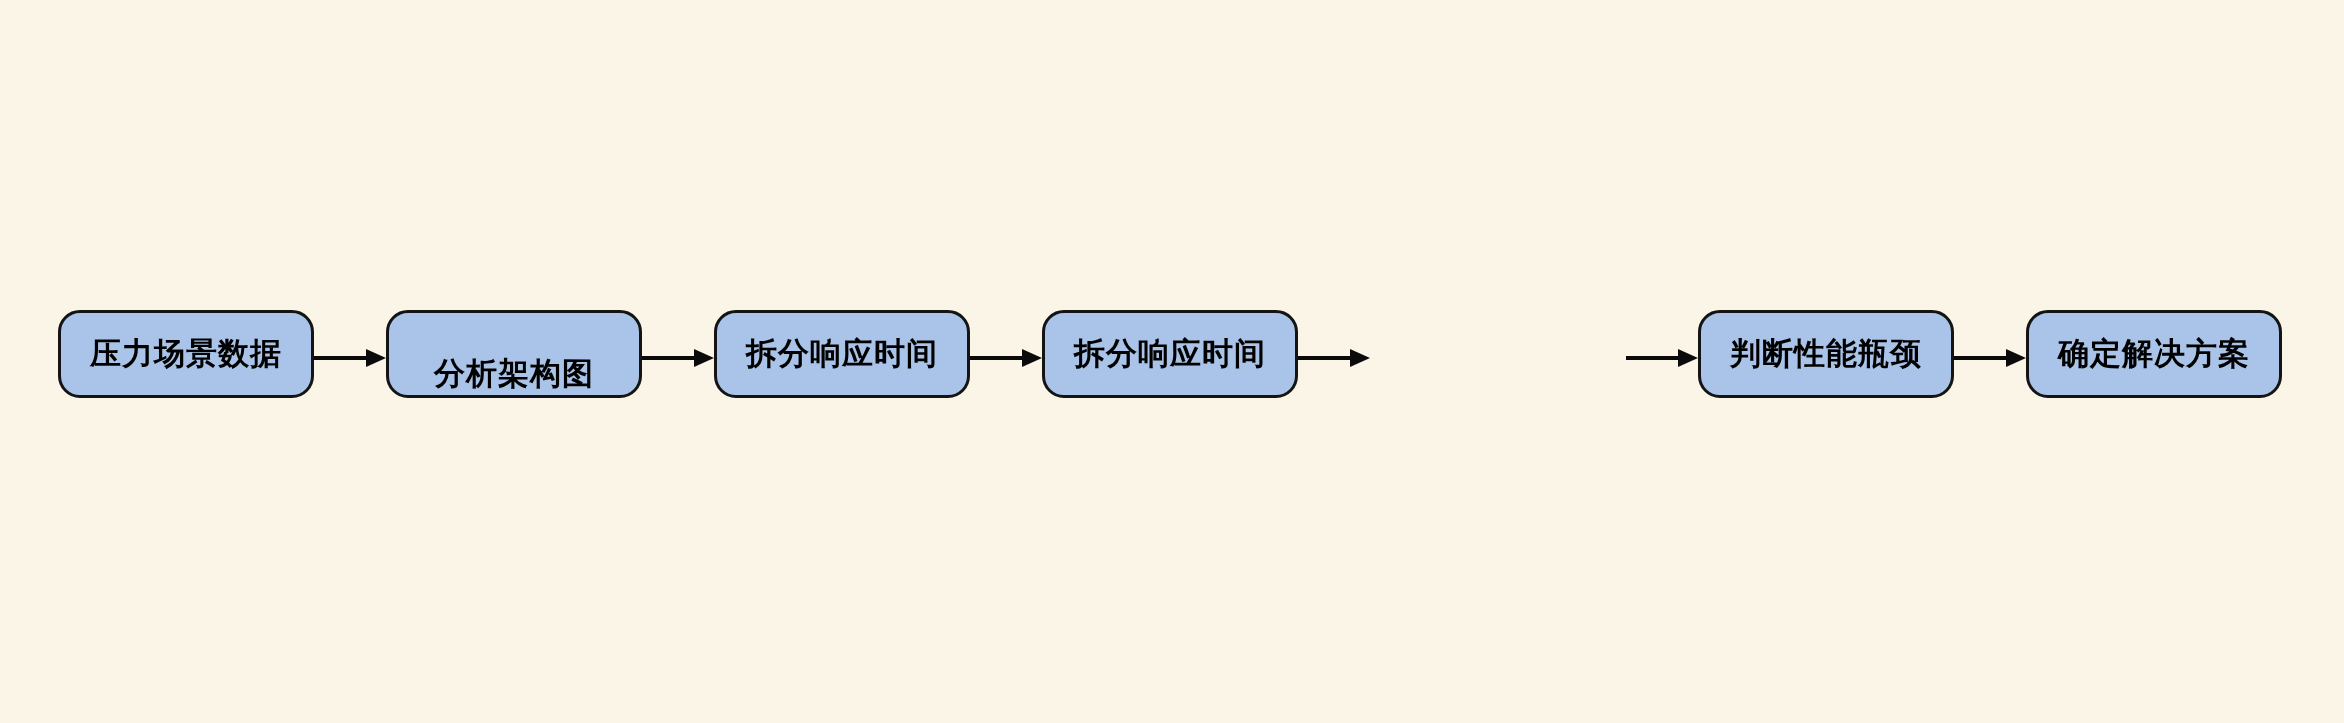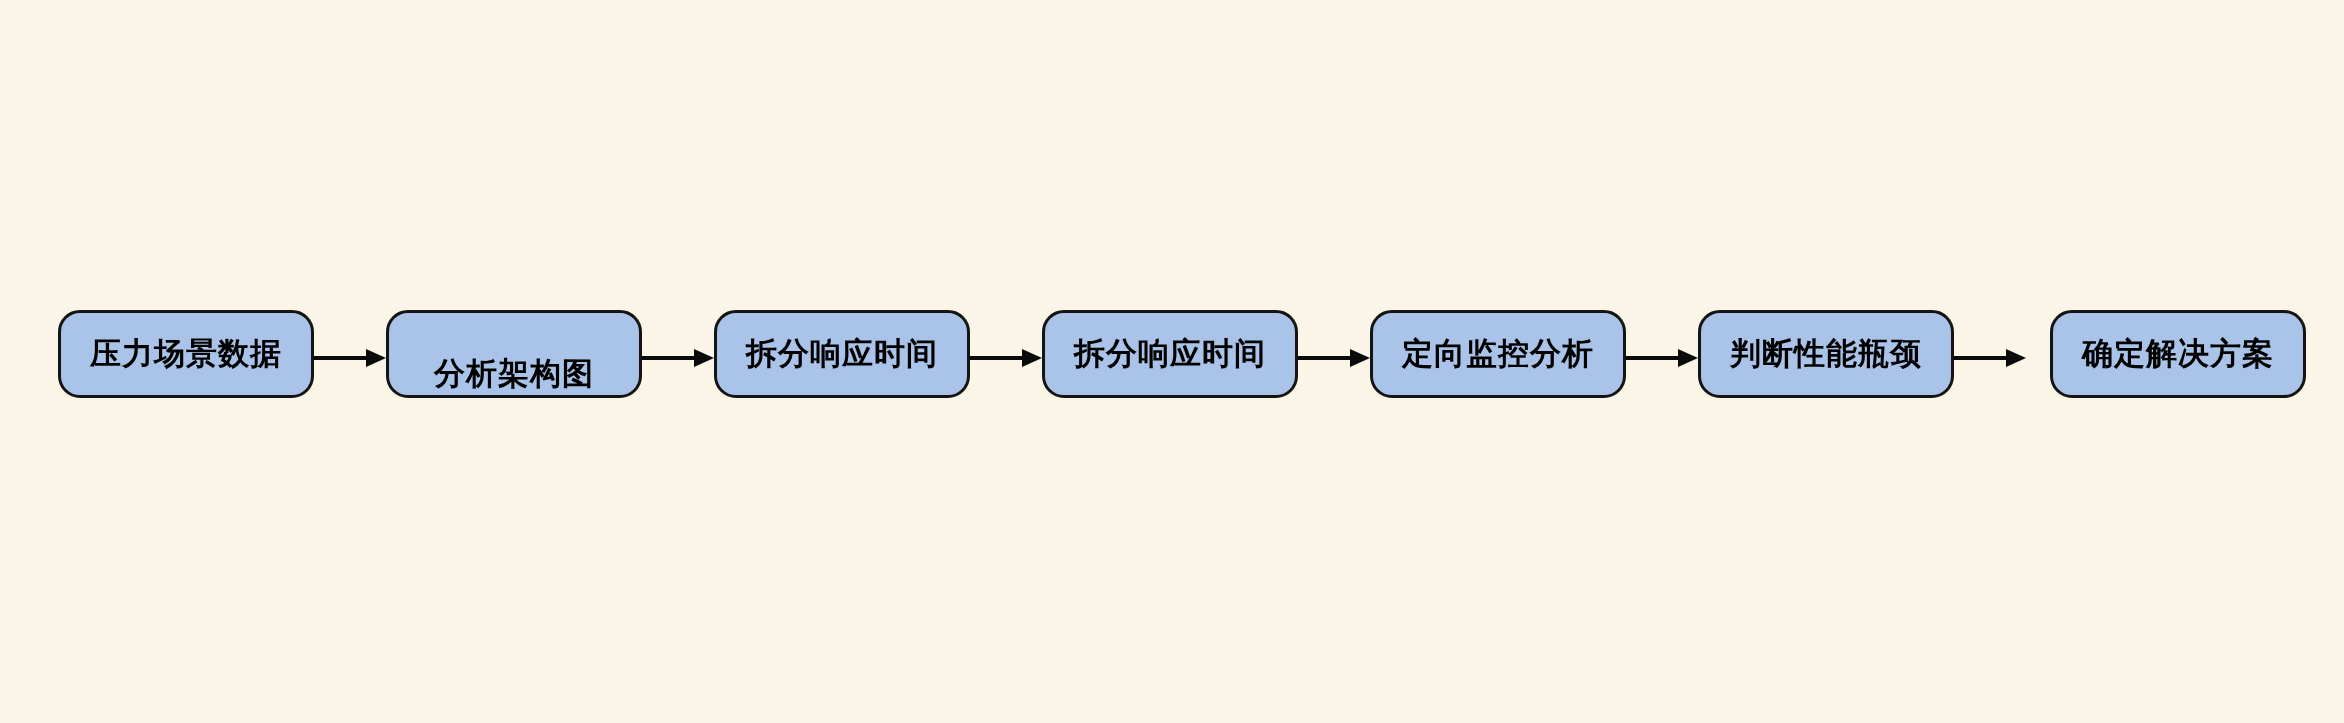--- a/index.html
+++ b/index.html
@@ -35,21 +35,21 @@
     color: #000000;
     letter-spacing: 1px;
     white-space: nowrap;
   }
   .node-1 { left: 58px; }
   .node-2 { left: 386px; align-items: flex-end; }
   .node-3 { left: 714px; text-align: center; }
   .node-4 { left: 1042px; }
   .node-5 { left: 1370px; }
   .node-6 { left: 1698px; }
-  .node-7 { left: 2026px; margin-left: 24px; }
+  .node-7 { left: 2026px; }
 
   .arrow {
     position: absolute;
     top: 348px;
     height: 20px;
     width: 72px;
     display: flex;
     align-items: center;
   }
   .arrow-1 { left: 314px; }
@@ -107,23 +107,20 @@
 
   <div class="flow-node node-4">
     <span>拆分响应时间</span>
   </div>
 
   <div class="arrow arrow-4">
     <span class="shaft"></span>
     <span class="head"></span>
   </div>
 
-  <div class="flow-node node-5">
-    <span>定向监控分析</span>
-  </div>
 
   <div class="arrow arrow-5">
     <span class="shaft"></span>
     <span class="head"></span>
   </div>
 
   <div class="flow-node node-6">
     <span>判断性能瓶颈</span>
   </div>
 

